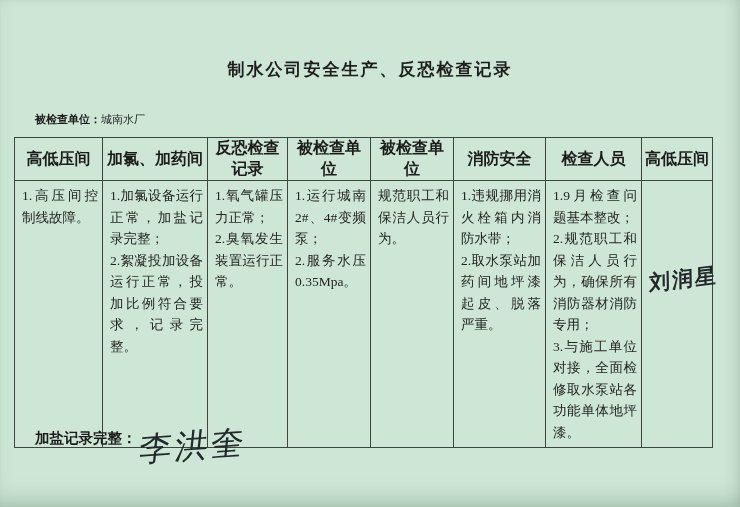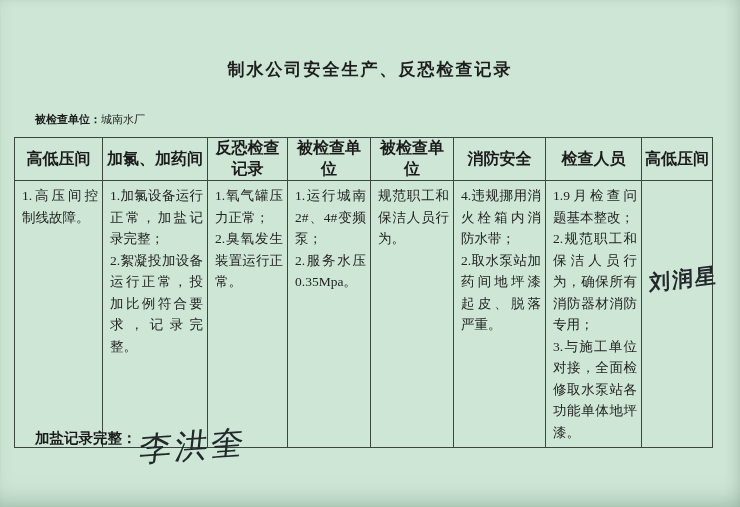--- a/index.html
+++ b/index.html
@@ -157,21 +157,21 @@
     <tbody>
       <tr>
         <td>1.高压间控制线故障。</td>
         <td>1.加氯设备运行正常，加盐记录完整；
 2.絮凝投加设备运行正常，投加比例符合要求，记录完整。</td>
         <td>1.氧气罐压力正常；
 2.臭氧发生装置运行正常。</td>
         <td>1.运行城南2#、4#变频泵；
 2.服务水压0.35Mpa。</td>
         <td>规范职工和保洁人员行为。</td>
-        <td>4.违规挪用消火栓箱内消防水带；
+        <td>1.违规挪用消火栓箱内消防水带；
 2.取水泵站加药间地坪漆起皮、脱落严重。</td>
         <td>1.9月检查问题基本整改；
 2.规范职工和保洁人员行为，确保所有消防器材消防专用；
 3.与施工单位对接，全面检修取水泵站各功能单体地坪漆。</td>
         <td class="leader-cell">
           <span class="signature leader-signature">刘润星</span>
         </td>
       </tr>
     </tbody>
   </table>

